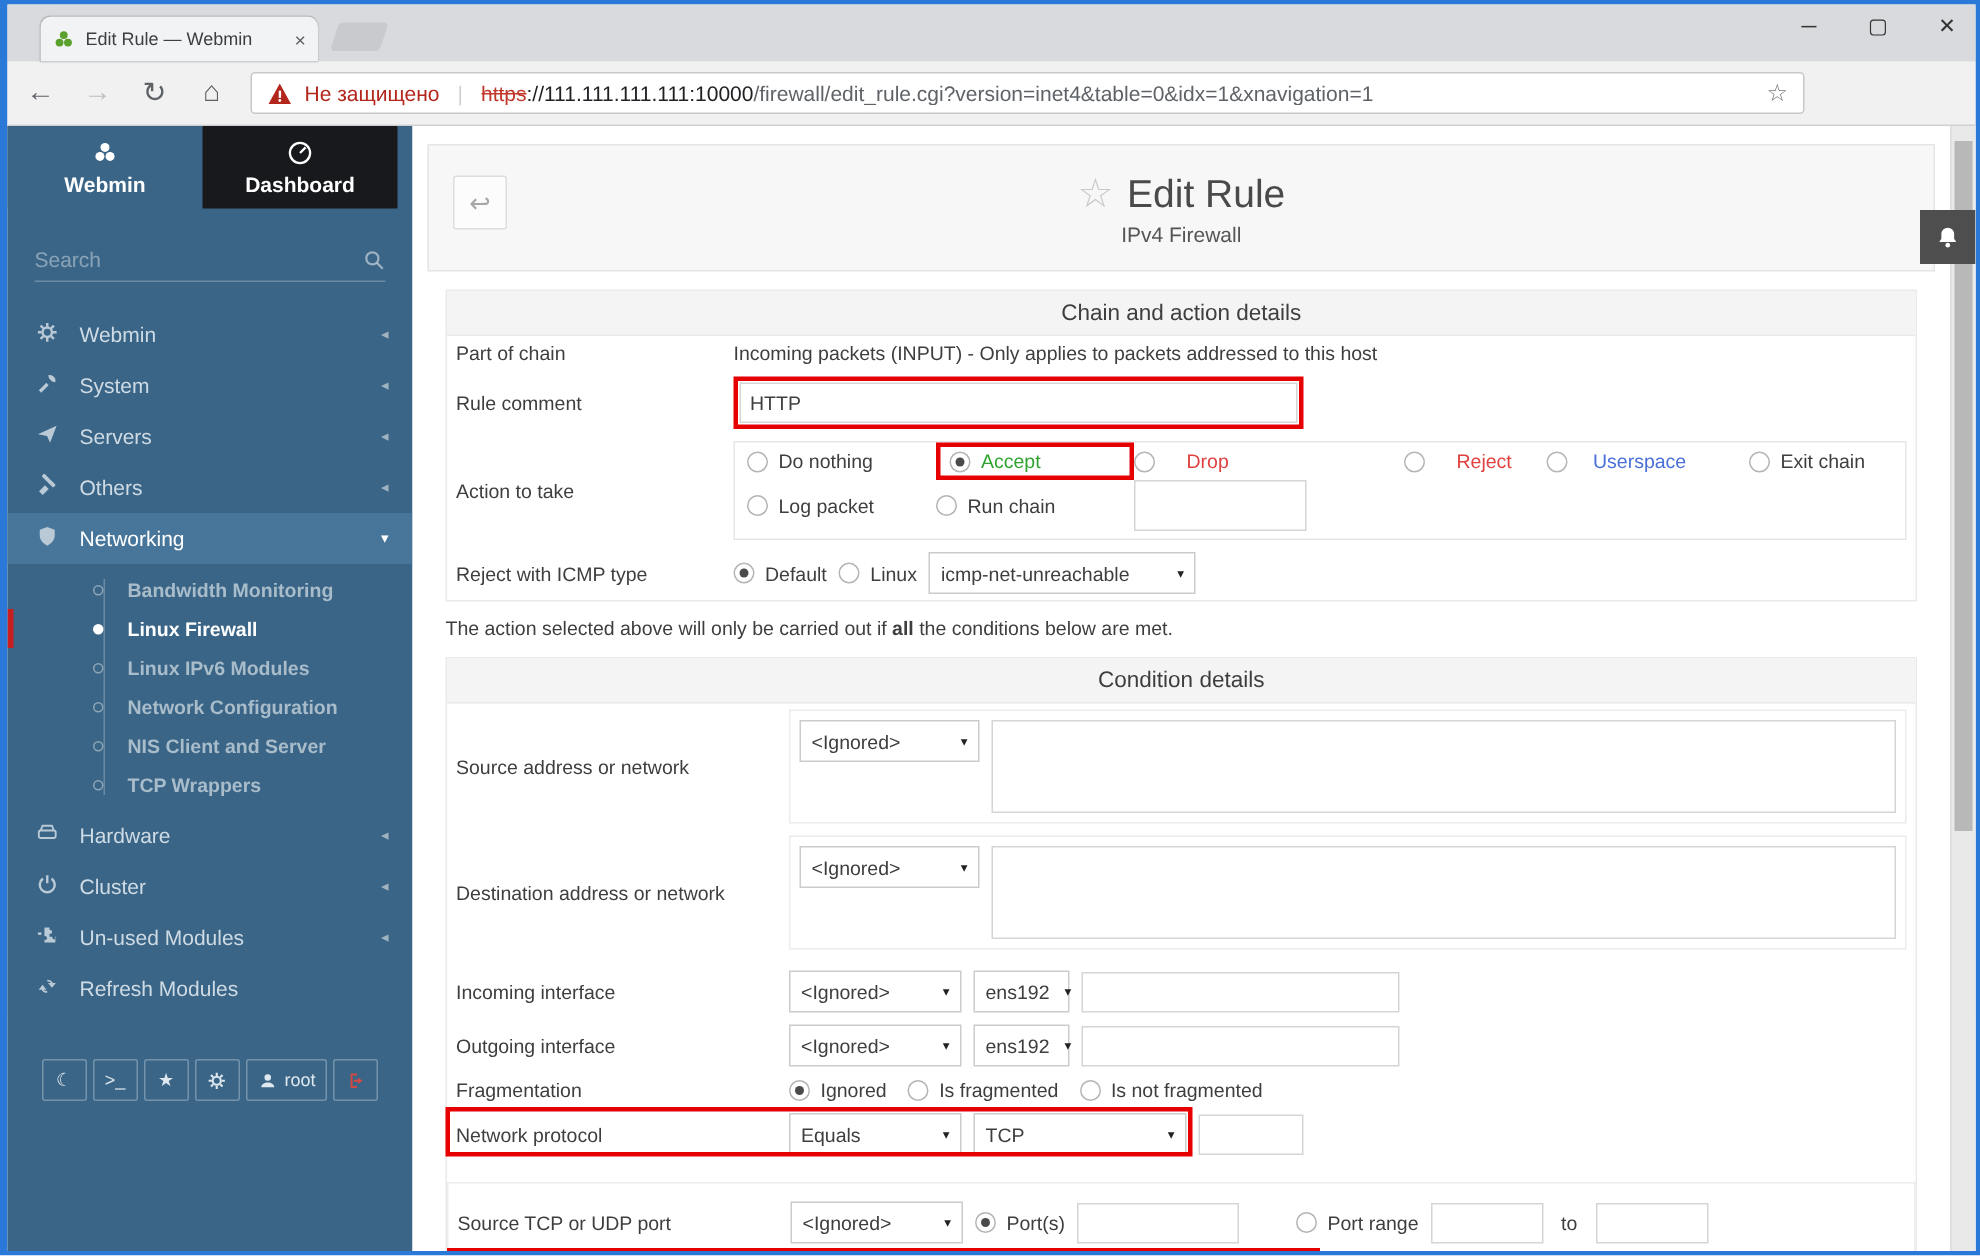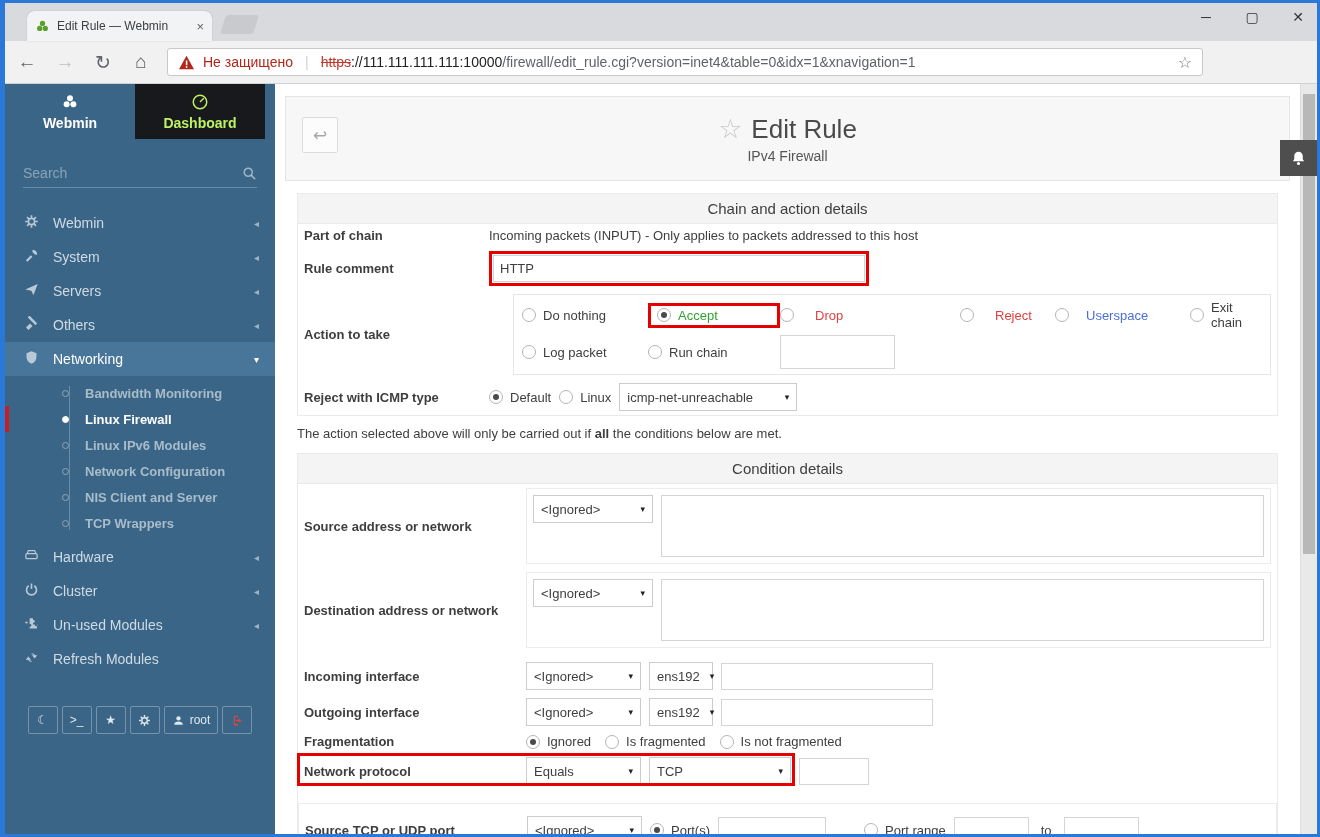--- a/index.html
+++ b/index.html
@@ -29,21 +29,21 @@
   .after-bar { width:90px; flex:0 0 90px; }
 
   
   .app-body { flex:1; display:flex; min-height:0; position:relative; }
 
   
   .sidebar { flex:0 0 270px; background:#3a6587; color:#d3dee7; position:relative; overflow:hidden; }
   .side-tabs { display:flex; height:55px; }
   .side-tab { width:130px; display:flex; flex-direction:column; align-items:center; justify-content:center; gap:4px; font-size:14px; font-weight:bold; }
   .side-tab.active { background:#3a6587; color:#fff; }
-  .side-tab.dark { background:#17191c; color:#bef264; }
+  .side-tab.dark { background:#17191c; color:#ffffff; }
   .side-tab svg { width:18px; height:18px; }
   .search-row { margin:26px 18px 0 18px; border-bottom:1px solid rgba(255,255,255,.25); display:flex; align-items:center; padding-bottom:6px; }
   .search-row input { flex:1; background:transparent; border:none; outline:none; color:#e8eef3; font-size:14px; }
   .search-row input::placeholder { color:rgba(255,255,255,.4); }
   .search-row svg { width:15px; height:15px; color:rgba(255,255,255,.5); }
   .menu { margin-top:18px; font-size:14px; }
   .m-item { height:34px; display:flex; align-items:center; padding:0 16px 0 18px; gap:13px; color:#cfdbe4; position:relative; }
   .m-item .mi { width:17px; text-align:center; color:#b9c9d6; flex:0 0 17px; }
   .m-item .mi svg { width:15px; height:15px; }
   .m-item .cap { margin-left:auto; font-size:10px; color:#9fb2c0; }
@@ -71,34 +71,34 @@
   .page { position:absolute; inset:0 17px 0 0; overflow:hidden; padding:12px 10px 0 10px; color:#3e3e3e; }
   .page-header { background:#f7f7f7; border:1px solid #e5e5e5; height:85px; position:relative; display:flex; flex-direction:column; align-items:center; justify-content:center; }
   .back-btn { position:absolute; left:16px; top:20px; width:36px; height:36px; background:#fcfcfc; border:1px solid #ddd; border-radius:2px; color:#a7a7a7; font-size:17px; display:flex; align-items:center; justify-content:center; }
   .pg-title { font-size:26px; color:#4a4a4a; display:flex; align-items:center; gap:9px; }
   .pg-title .tstar { color:#c9c9c9; font-size:27px; }
   .pg-sub { font-size:14px; color:#555; margin-top:3px; }
 
   .tbl { margin:12px 12px 0 12px; border:1px solid #eaeaea; font-size:13px; }
   .tbl-h { background:#f4f4f4; border-bottom:1px solid #eaeaea; text-align:center; padding:6px 0; font-size:15px; color:#3e3e3e; }
   .row { display:flex; align-items:center; padding:4px 6px; position:relative; }
-  .row .lbl { flex:0 0 185px; font-weight:bold; font-size:13px; }
+  .row .lbl { flex:0 0 185px; font-weight:normal; font-size:13px; }
   .ctbl .row .lbl { flex:0 0 222px; }
   .val { flex:1; display:flex; align-items:center; gap:8px; min-width:0; }
 
   .sel { display:inline-flex; align-items:center; justify-content:space-between; border:1px solid #ccc; background:#fff; height:28px; padding:0 7px; color:#3e3e3e; flex:0 0 auto; }
   .sel .caret { font-size:9px; color:#222; margin-left:10px; }
   .inp { border:1px solid #d5d5d5; height:27px; font-size:13px; padding:0 6px; color:#3e3e3e; font-family:"Liberation Sans",sans-serif; }
   textarea.ta { border:1px solid #d5d5d5; height:62px; flex:1; resize:none; font-family:"Liberation Sans",sans-serif; }
   .radio { width:14px; height:14px; border:1px solid #b5b5b5; border-radius:50%; background:#fff; flex:0 0 14px; display:inline-block; }
   .radio.sel-on { position:relative; }
   .radio.sel-on::after { content:''; position:absolute; width:6px; height:6px; border-radius:50%; background:#4a4a4a; margin:3px; display:block; }
   .ropt { display:inline-flex; align-items:center; gap:7px; }
 
-  .grp { border:1px solid #e6e6e6; flex:1; padding:5px 8px; display:grid; grid-template-columns:126px 132px 180px 95px 135px auto; row-gap:5px; align-items:center;margin-left:24px; }
+  .grp { border:1px solid #e6e6e6; flex:1; padding:5px 8px; display:grid; grid-template-columns:126px 132px 180px 95px 135px auto; row-gap:5px; align-items:center; }
   .hl-wrap { border:3px solid #e60000; display:inline-flex; align-items:center; gap:7px; padding:2px 10px 2px 6px; margin:-5px 0; }
   .hl-input { border:3px solid #e60000; display:inline-block; padding:1px; }
   .red-box { position:absolute; border:3px solid #e60000; pointer-events:none; z-index:2; }
   .c-green { color:#2fa32f; } .c-red { color:#e04040; } .c-blue { color:#4a6fd8; }
 
   .note { margin:10px 12px 0 12px; font-size:13px; }
   .cellbox { border:1px solid #ececec; flex:1; padding:6px; display:flex; align-items:flex-start; gap:8px; }
   .addr-row { align-items:stretch; }
   .addr-row .lbl { align-self:center; }
   .ports-box { border:1px solid #ececec; margin:14px 0 0 0; padding:8px 0 2px 0; }

